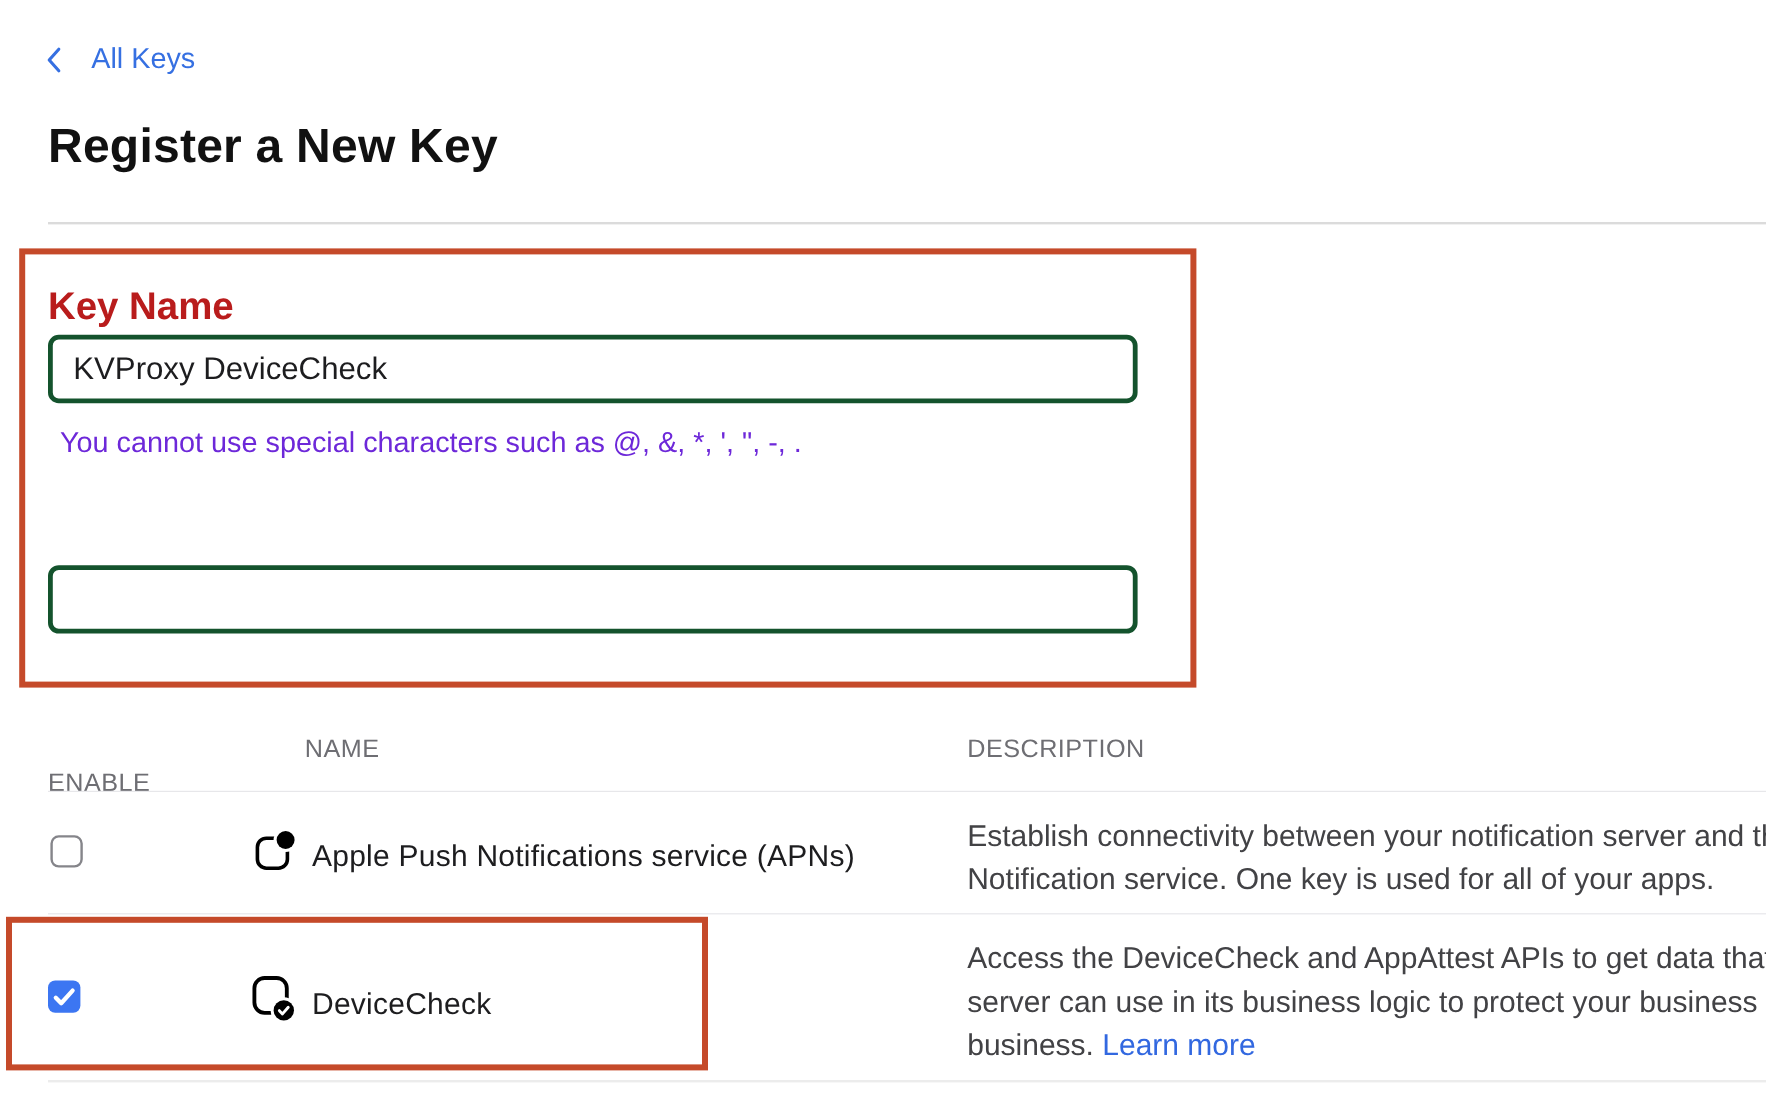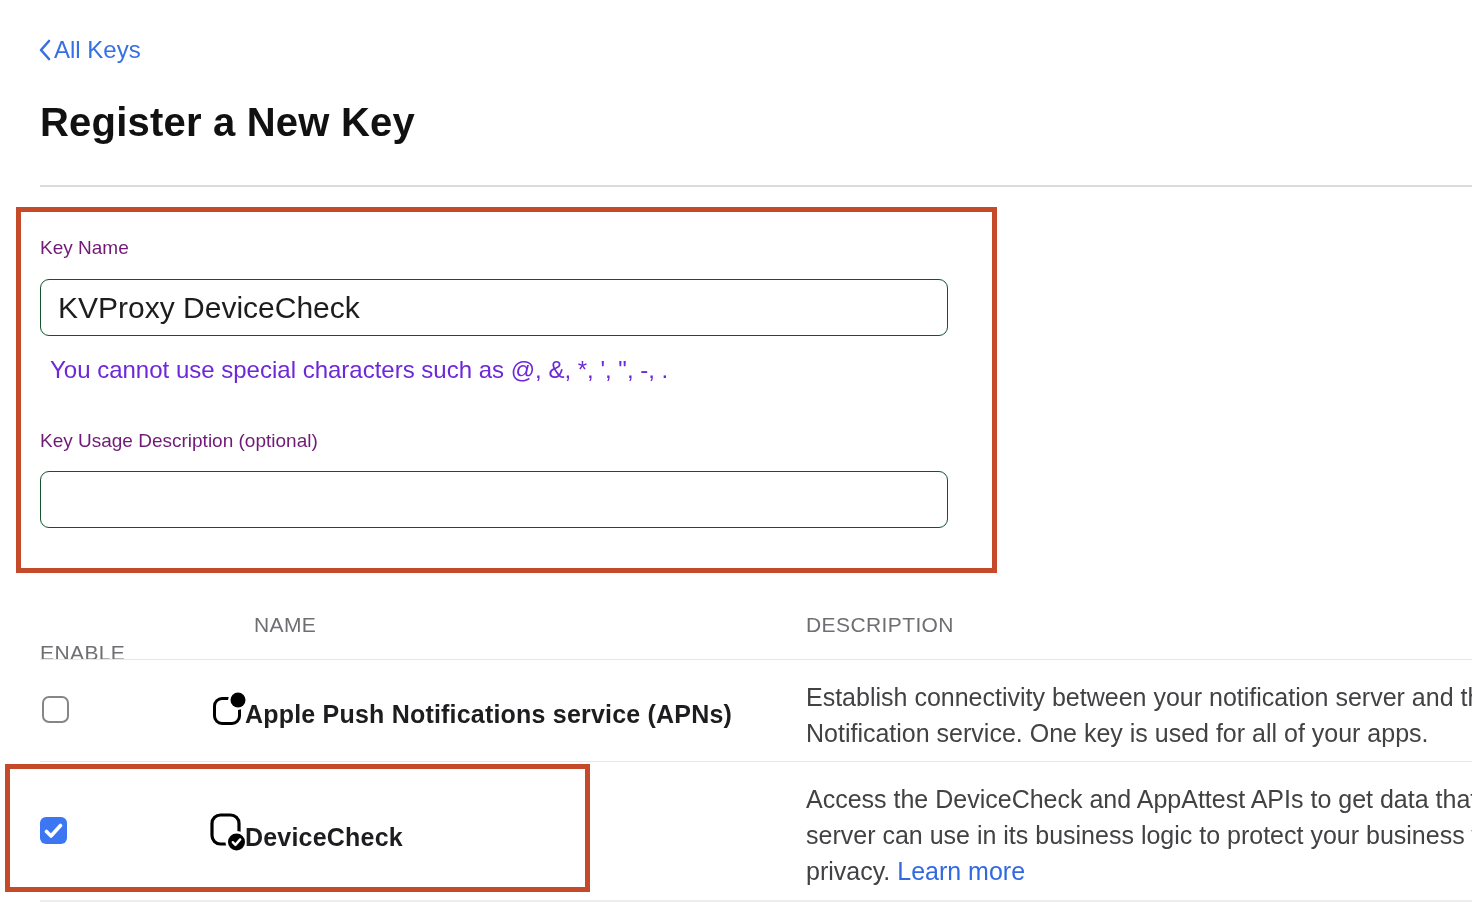--- a/index.html
+++ b/index.html
@@ -8,21 +8,21 @@
     background: #ffffff;
     overflow: hidden;
     font-family: "Liberation Sans", "DejaVu Sans", sans-serif;
     -webkit-font-smoothing: antialiased;
   }
   .page { position: relative; width: 1472px; height: 920px; overflow: hidden; }
 
   
   .back-link {
     position: absolute; left: 38px; top: 36px;
-    display: flex; align-items: center; gap: 3px;
+    display: flex; align-items: center; gap: 25px;
     color: #3670E2; font-size: 24px; text-decoration: none; cursor: pointer;
   }
   .back-link svg { display: block; }
 
   
   .page-title {
     position: absolute; left: 40px; top: 100px;
     font-size: 40px; font-weight: 700; color: #111111; letter-spacing: 0.2px;
     margin: 0;
   }
@@ -35,30 +35,30 @@
   .hl-rect {
     position: absolute; border: 5px solid #C54A2A; box-sizing: border-box;
     pointer-events: none; background: transparent;
   }
   .hl-form { left: 16px; top: 207px; width: 981px; height: 366px; }
   .hl-row  { left: 5px;  top: 764px; width: 585px; height: 128px; }
 
   
   .field-label {
     position: absolute; left: 40px;
-    font-size: 19px; color: #701a75;
+    font-size: 32px; color: #b91c1c; font-weight: bold;
   }
   .lbl-key-name { top: 237px; }
   .lbl-key-usage { top: 430px; }
   .text-input {
     position: absolute; left: 40px; width: 908px; height: 57px;
     box-sizing: border-box;
-    border: 1px solid #14532d; border-radius: 9px;
+    border: 4px solid #14532d; border-radius: 9px;
     font-family: "Liberation Sans", "DejaVu Sans", sans-serif;
-    font-size: 30px; color: #1d1d1f; padding: 0 17px;
+    font-size: 26px; color: #1d1d1f; padding: 0 17px;
     outline: none; background: #ffffff;
   }
   .input-key-name { top: 279px; }
   .input-key-usage { top: 471px; }
   .helper-text {
     position: absolute; left: 50px; top: 356px;
     font-size: 24px; color: #6d28d9;
   }
 
   
@@ -84,22 +84,22 @@
   .checkbox.checked {
     left: 40px; top: 817px; border-radius: 6px; background: #3C76F2;
     display: flex; align-items: center; justify-content: center;
   }
 
   .service-icon { position: absolute; }
   .apns-icon { left: 210px; top: 691px; }
   .dc-icon { left: 208px; top: 810px; }
 
   .service-name {
-    position: absolute; left: 245px;
-    font-size: 25px; color: #1d1d1f; letter-spacing: 0.2px; font-weight: bold;
+    position: absolute; left: 260px;
+    font-size: 25px; color: #1d1d1f; letter-spacing: 0.2px;
   }
   .name-apns { top: 700px; }
   .name-dc { top: 823px; }
 
   .desc-block {
     position: absolute; left: 806px; width: 900px;
   }
   .desc-apns { top: 679px; }
   .desc-dc { top: 781px; }
   .desc-line {
@@ -123,21 +123,20 @@
 
   <h1 class="page-title">Register a New Key</h1>
   <div class="title-divider"></div>
 
   <div class="hl-rect hl-form"></div>
 
   <div class="field-label lbl-key-name">Key Name</div>
   <input class="text-input input-key-name" type="text" value="KVProxy DeviceCheck" style="">
   <div class="helper-text">You cannot use special characters such as @, &amp;, *, ', ", -, .</div>
 
-  <div class="field-label lbl-key-usage">Key Usage Description (optional)</div>
   <input class="text-input input-key-usage" type="text" value="" style="">
 
   <div class="col-header col-enable">ENABLE</div>
   <div class="col-header col-name">NAME</div>
   <div class="col-header col-desc">DESCRIPTION</div>
   <div class="row-divider div-a"></div>
 
   <div class="checkbox unchecked"></div>
   <span class="service-icon apns-icon">
     <svg width="37" height="37" viewBox="0 0 37 37">
@@ -167,20 +166,20 @@
       <circle cx="28.5" cy="32" r="11" fill="#ffffff"></circle>
       <circle cx="28.5" cy="32" r="8.5" fill="#000000"></circle>
       <path d="M24.8 32.2 L27.4 34.9 L32.2 29.4" fill="none" stroke="#ffffff" stroke-width="2.4" stroke-linecap="round" stroke-linejoin="round"></path>
     </svg>
   </span>
   <div class="service-name name-dc">DeviceCheck</div>
   <div class="desc-block desc-dc">
     <div class="desc-line">Access the DeviceCheck and AppAttest APIs to get data that your</div>
     <div class="desc-line">server can use in its business logic to protect your business while preserving user</div>
     <div class="desc-line">
-      <span>privacy.</span>
+      <span>business.</span>
       <span> </span>
       <a class="inline-link">Learn more</a>
     </div>
   </div>
   <div class="row-divider div-c"></div>
 
 </div>
 
 </body></html>

